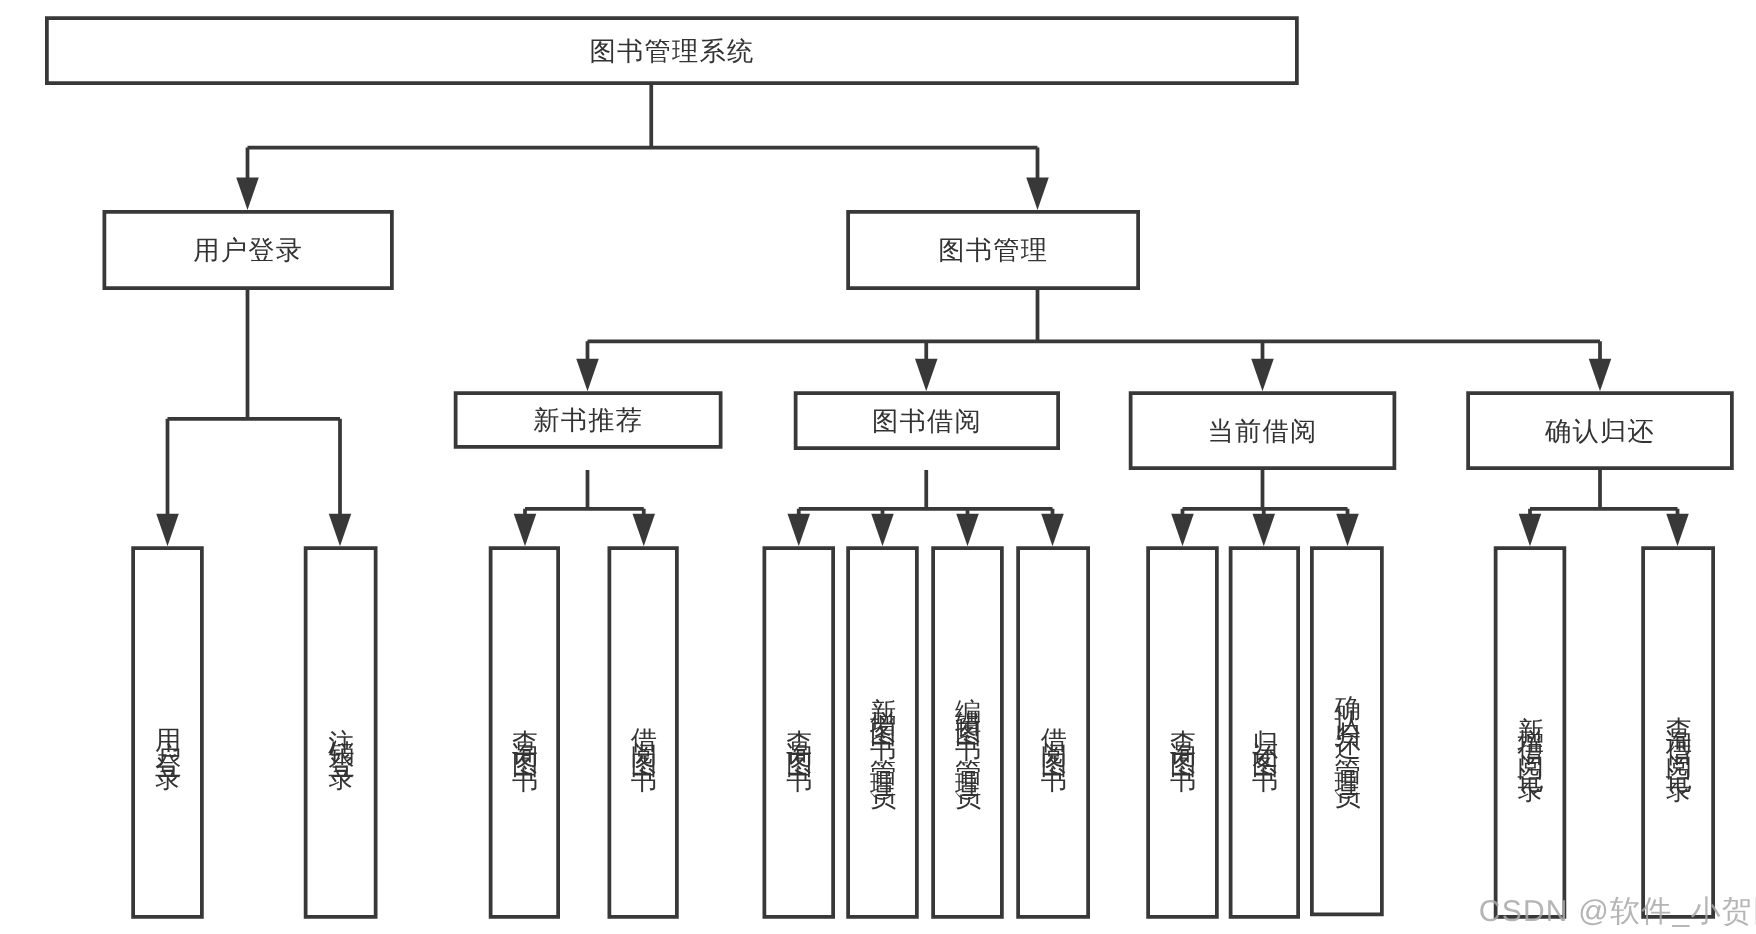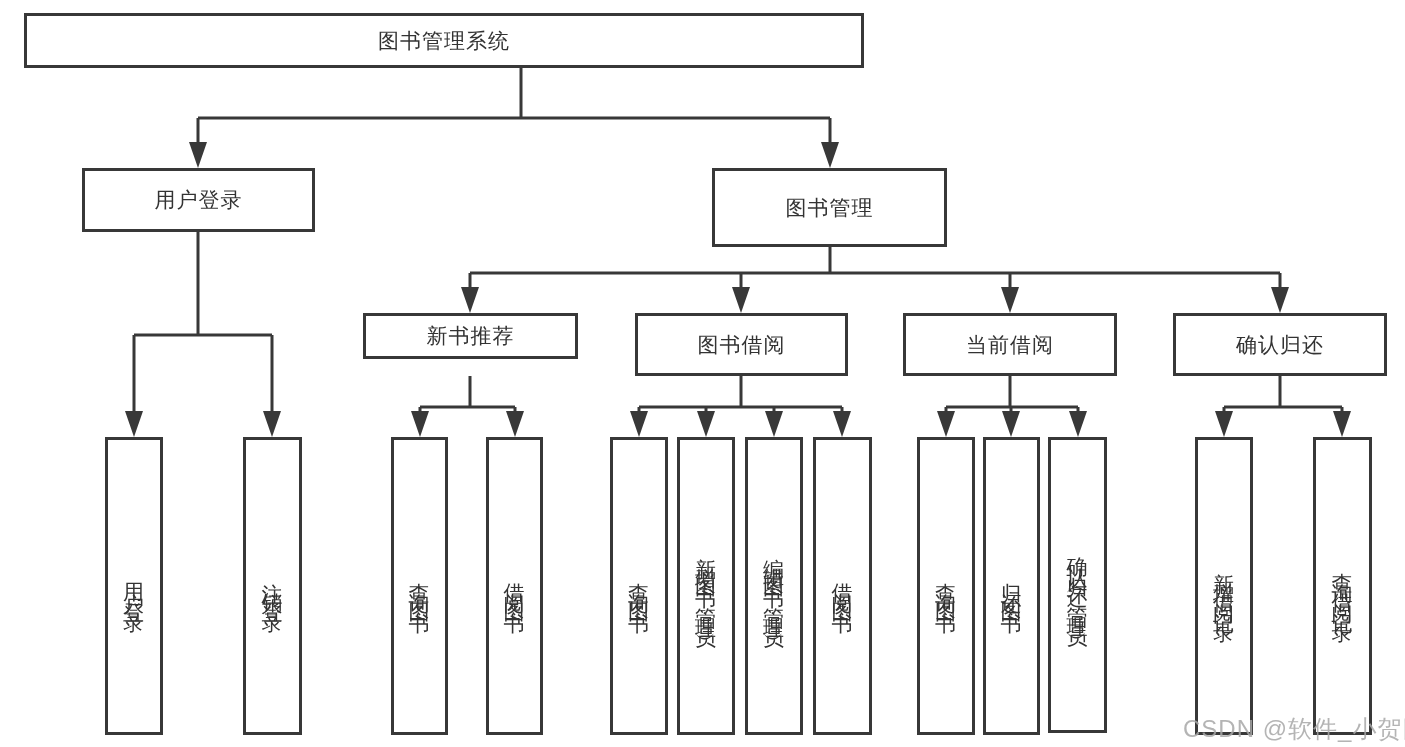--- a/index.html
+++ b/index.html
@@ -80,27 +80,27 @@
       <polygon points="765,411 783,411 774,437"></polygon>
       <polygon points="833,411 851,411 842,437"></polygon>
       <polygon points="937,411 955,411 946,437"></polygon>
       <polygon points="1002,411 1020,411 1011,437"></polygon>
       <polygon points="1069,411 1087,411 1078,437"></polygon>
       <polygon points="1215,411 1233,411 1224,437"></polygon>
       <polygon points="1333,411 1351,411 1342,437"></polygon>
     </g>
   </svg>
 
-  <div class="node hbox" style="left:24px;top:13px;width:840px;height:55px">图书管理系统</div>
+  <div class="node hbox" style="left:36px;top:13px;width:1003px;height:55px">图书管理系统</div>
 
   <div class="node hbox" style="left:82px;top:168px;width:233px;height:64px">用户登录</div>
-  <div class="node hbox" style="left:712px;top:168px;width:235px;height:79px">图书管理</div>
+  <div class="node hbox" style="left:677px;top:168px;width:235px;height:64px">图书管理</div>
 
   <div class="node hbox" style="left:363px;top:313px;width:215px;height:46px">新书推荐</div>
-  <div class="node hbox" style="left:635px;top:313px;width:213px;height:63px">图书借阅</div>
+  <div class="node hbox" style="left:635px;top:313px;width:213px;height:47px">图书借阅</div>
   <div class="node hbox" style="left:903px;top:313px;width:214px;height:63px">当前借阅</div>
   <div class="node hbox" style="left:1173px;top:313px;width:214px;height:63px">确认归还</div>
 
   <div class="node vbox" style="left:105px;top:437px;width:58px;height:298px">
     <span class="vtext">用户登录</span>
   </div>
   <div class="node vbox" style="left:243px;top:437px;width:59px;height:298px">
     <span class="vtext">注销登录</span>
   </div>
 

